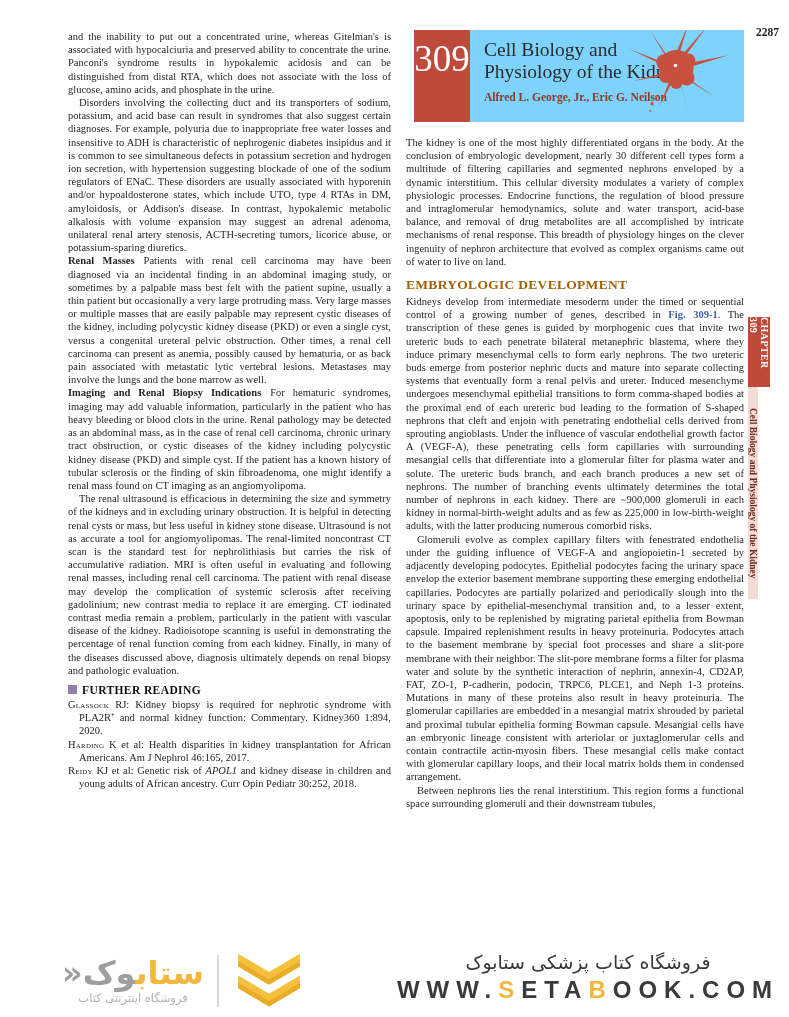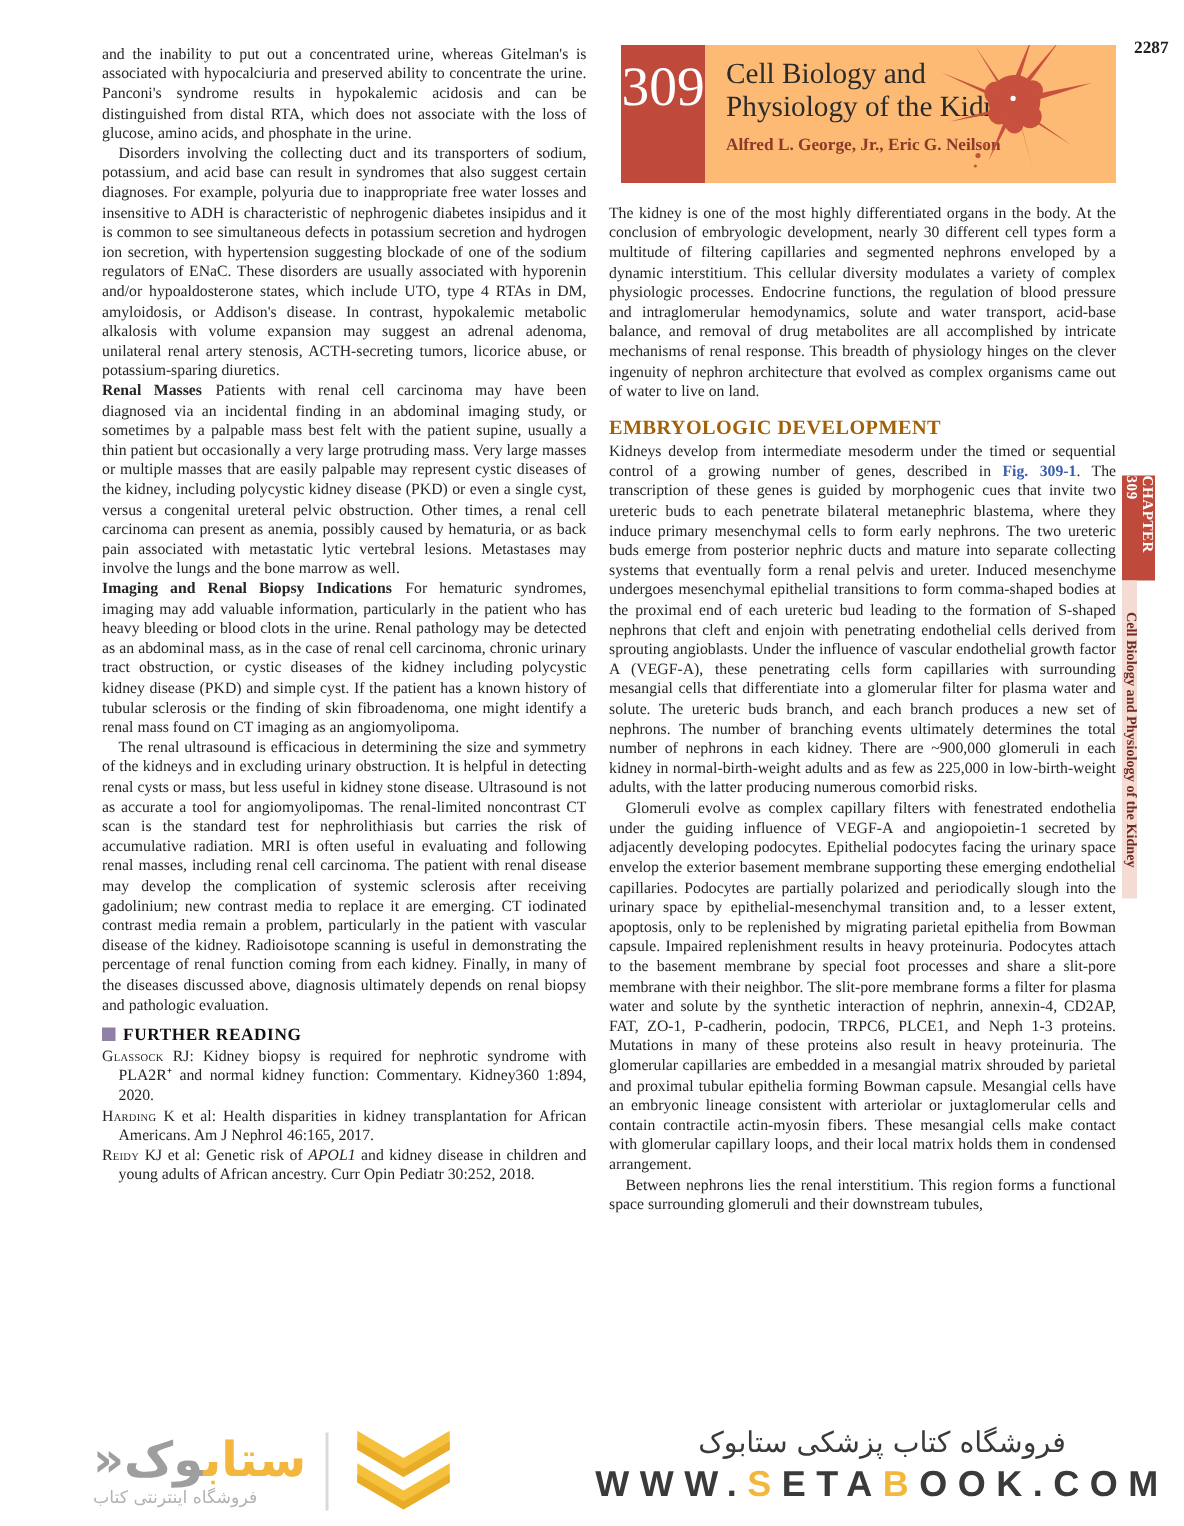--- a/index.html
+++ b/index.html
@@ -21,21 +21,21 @@
   .fr-label{font-weight:bold;font-size:11.5px;letter-spacing:0.4px;color:#111;}
   p.ref{margin:0;font-size:10.5px;line-height:13.2px;text-align:justify;
         padding-left:11px;text-indent:-11px;}
   .ref-author{font-variant:small-caps;letter-spacing:0.2px;font-family:Liberation Serif, serif;}
   .it{font-style:italic;}
 
   
   .chap-header{display:flex;margin-left:8px;width:330px;height:92px;margin-bottom:14px;}
   .chap-num{width:56px;background:#bf4a3c;color:#ffffff;font-size:37px;line-height:1;
             display:flex;justify-content:center;padding-top:10px;}
-  .chap-rest{flex:1;background:#fdba74;position:relative;padding:9px 0 0 14px;box-sizing:border-box;}
+  .chap-rest{flex:1;background:#7dd3fc;position:relative;padding:9px 0 0 14px;box-sizing:border-box;}
   .chap-title{font-size:19.5px;line-height:1.12;color:#2b2b2b;}
   .chap-authors{font-size:11.5px;font-weight:bold;color:#8c392b;margin-top:8px;}
   .splatter{position:absolute;right:14px;top:-8px;width:104px;height:108px;}
 
   .pageno{position:absolute;right:10px;top:26px;font-weight:bold;font-size:11.5px;color:#222;}
 
   
   .sec-head{color:#a16207;font-weight:bold;font-size:13.5px;letter-spacing:0.3px;
             margin:9px 0 2px 0;}
   .figref{color:#3a5dae;font-weight:bold;}
@@ -46,21 +46,21 @@
              display:flex;align-items:center;justify-content:center;
              font-weight:bold;font-size:10px;letter-spacing:0.4px;}
   .side-title{background:#f4dbd3;color:#702a20;height:212px;writing-mode:vertical-rl;
               display:flex;align-items:center;justify-content:center;
               font-weight:bold;font-size:9.5px;line-height:1.1;text-align:center;}
 
   
   .footer{position:absolute;left:0;bottom:0;width:789px;height:68px;background:#ffffff;
           font-family:"DejaVu Sans", sans-serif;}
   .f-left{position:absolute;left:62px;top:3px;display:flex;align-items:center;gap:13px;}
-  .logo-block{text-align:left;}
+  .logo-block{text-align:center;}
   .logo-fa{direction:rtl;font-size:32px;font-weight:bold;line-height:1.05;}
   .logo-fa .yel{color:#f2b73c;}
   .logo-fa .gry{color:#9e9e9e;}
   .logo-sub{direction:rtl;color:#b3b3b3;font-size:11.5px;margin-top:1px;}
   .f-sep{width:2px;height:52px;background:#dadada;}
   .chev-icon{width:74px;height:58px;}
   .f-right{position:absolute;left:392px;top:2px;width:392px;text-align:center;}
   .f-tagline{direction:rtl;font-size:19px;color:#3a3a3a;line-height:1.2;}
   .f-url{font-family:"Liberation Sans", sans-serif;font-weight:bold;font-size:24px;
          letter-spacing:7px;color:#3a3a3a;margin-top:2px;}

